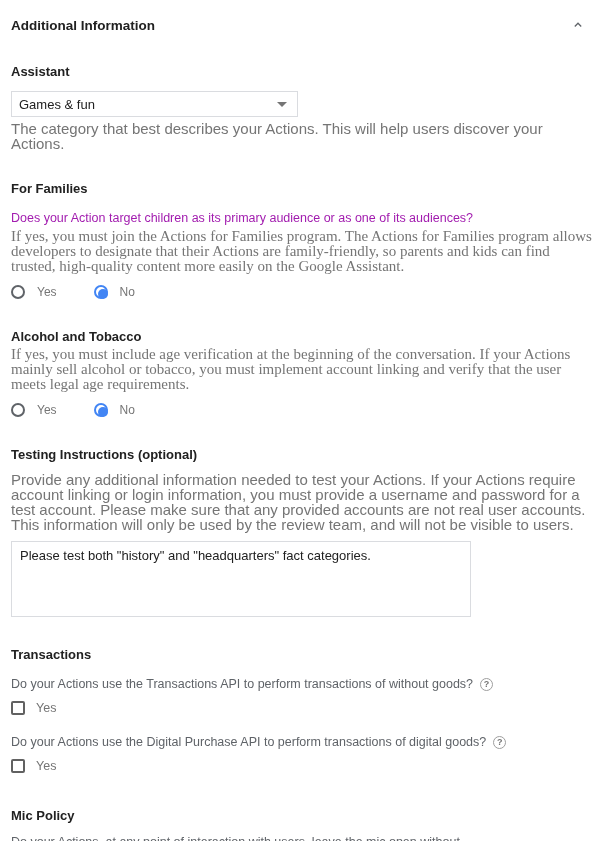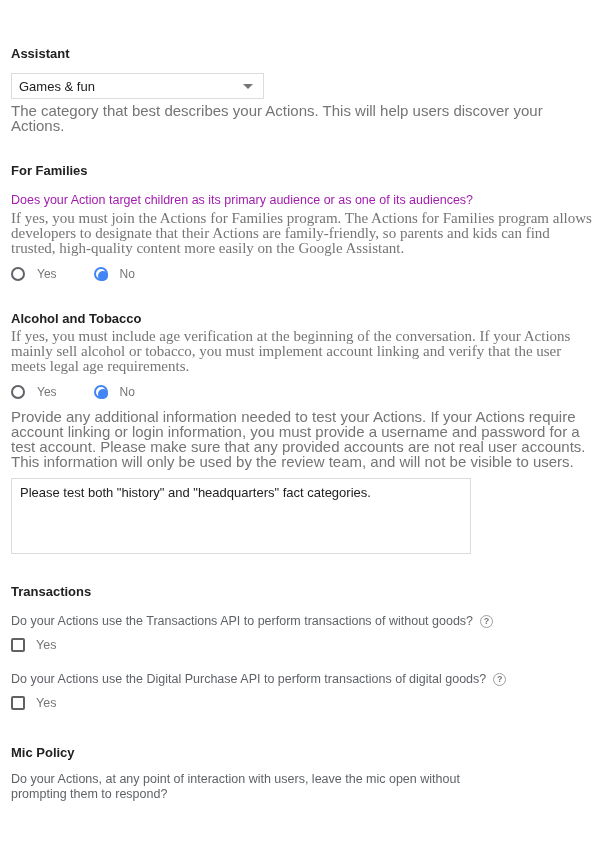--- a/index.html
+++ b/index.html
@@ -20,21 +20,21 @@
   
   .sec-label { font-size: 13px; font-weight: bold; color: #212121; }
   .question { font-size: 12.5px; color: #a21caf; line-height: 15px; }
   .question.light { color: #5f6368; }
   .helper { font-size: 15px; color: #757575; line-height: 15px; }
 
   
   .sec-category .sec-label { margin-top: 30px; }
   .dropdown {
     margin-top: 12px;
-    width: 253px; height: 26px;
+    width: 287px; height: 26px;
     border: 1px solid #dadce0;
     display: flex; align-items: center; justify-content: space-between;
     padding: 0 10px 0 7px;
     cursor: pointer; background: #fff;
   }
   .dropdown-value { font-size: 13px; color: #212121; }
   .caret {
     width: 0; height: 0;
     border-left: 5px solid transparent;
     border-right: 5px solid transparent;
@@ -91,20 +91,28 @@
   .check-label { font-size: 12.5px; color: #757575; margin-left: 11px; }
   .t-q2 { margin-top: 20px; }
   .sec-mic .sec-head { margin-top: 35px; }
   .mic-q { margin-top: 12px; max-width: 470px; }
 </style>
 </head>
 <body>
 
 <div class="wrap">
 
+  <div class="hdr-row">
+    <div class="page-title">Additional Information</div>
+    <div class="collapse-btn">
+      <svg width="14" height="14" viewBox="0 0 24 24">
+          <path d="M6.5 14.5l5.5-5.5 5.5 5.5" stroke="#5f6368" stroke-width="2.2" fill="none"></path>
+        </svg>
+    </div>
+  </div>
 
   <div class="sec-category">
     <div class="sec-label">Assistant</div>
     <div class="dropdown">
       <span class="dropdown-value">Games &amp; fun</span>
       <span class="caret"></span>
     </div>
     <div class="helper">The category that best describes your Actions. This will help users discover your Actions.</div>
   </div>
 
@@ -133,20 +141,21 @@
         <span class="radio-label">Yes</span>
       </div>
       <div class="radio-opt">
         <span class="radio selected"></span>
         <span class="radio-label">No</span>
       </div>
     </div>
   </div>
 
   <div class="sec-testing">
+    <div class="sec-label sec-head">Testing Instructions (optional)</div>
     <div class="helper">Provide any additional information needed to test your Actions. If your Actions require account linking or login information, you must provide a username and password for a test account. Please make sure that any provided accounts are not real user accounts. This information will only be used by the review team, and will not be visible to users.</div>
     <textarea class="textarea" spellcheck="false" style="">Please test both "history" and "headquarters" fact categories.</textarea>
   </div>
 
   <div class="sec-transactions">
     <div class="sec-label" style="margin-top:26px">Transactions</div>
 
     <div class="q-row q-gap">
       <span class="question light">Do your Actions use the Transactions API to perform transactions of without goods?</span>
       <span class="help-icon">?</span>

